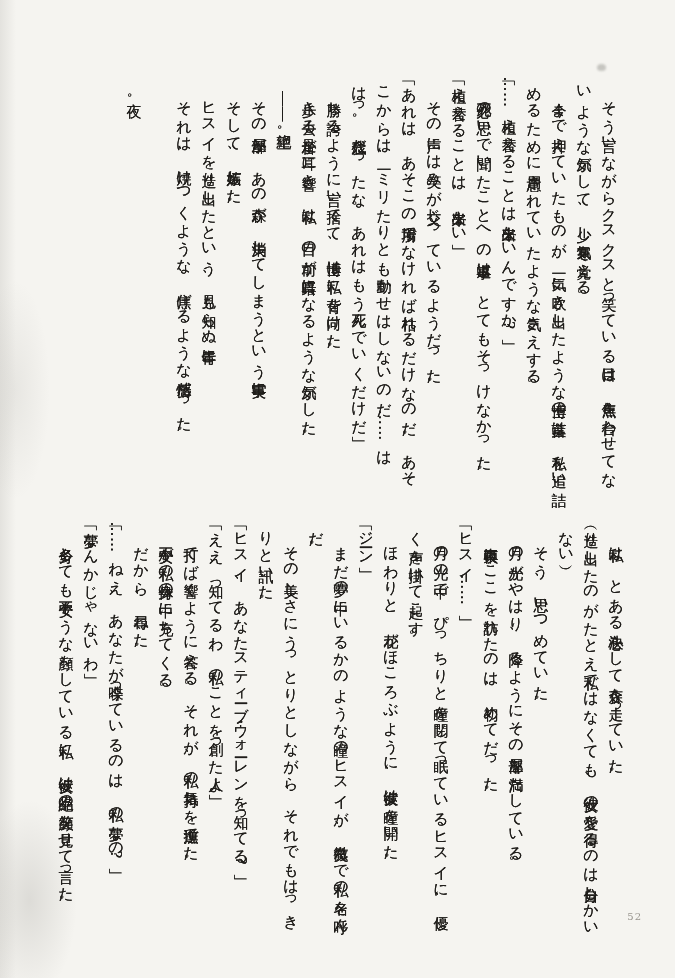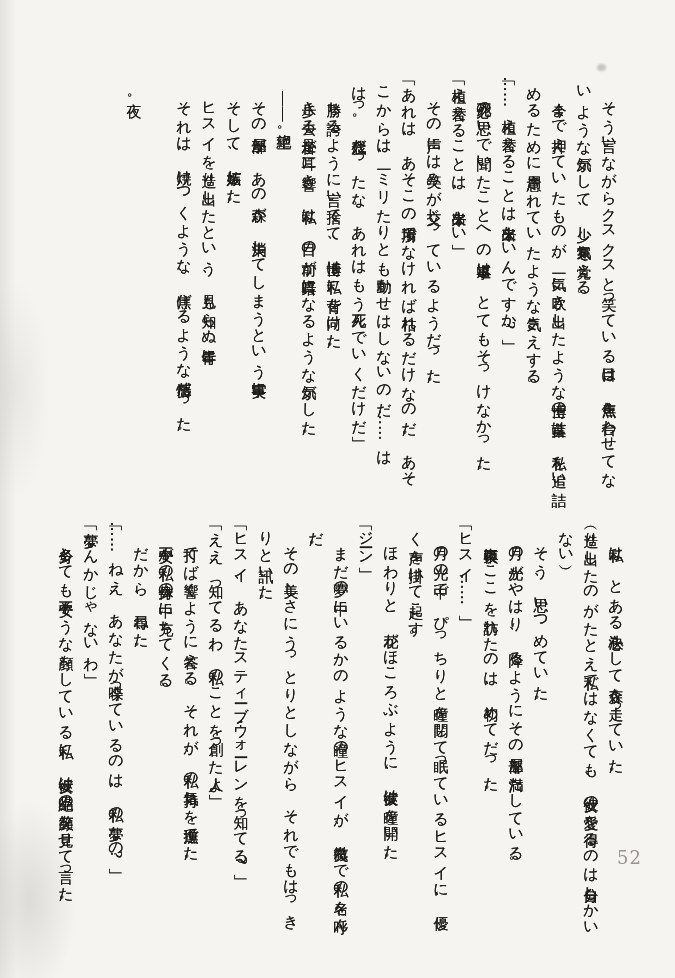--- a/index.html
+++ b/index.html
@@ -45,23 +45,23 @@
     line-height:25px;
     letter-spacing:0.5px;
     text-shadow:0 0 0.6px currentColor;
   }
   .block-top{top:76px;right:54px;height:410px;}
   .block-bottom{top:521px;right:47px;height:412px;}
   .vblock p{margin:0;padding:0;text-indent:0;}
   .vblock p.indent{text-indent:1em;}
   .vblock p.gap{width:25px;}
   .page-number{
-    position:absolute;right:33px;top:847px;
+    position:absolute;right:33px;top:911px;
     color:var(--page_number);
-    font-size:18px;letter-spacing:1px;
+    font-size:10px;letter-spacing:1px;
   }
 </style>
 </head>
 <body>
 
 <div class="page">
 
   <div class="edge-left"></div>
   <div class="smudge-mid-left"></div>
   <div class="smudge-bottom-left"></div>

